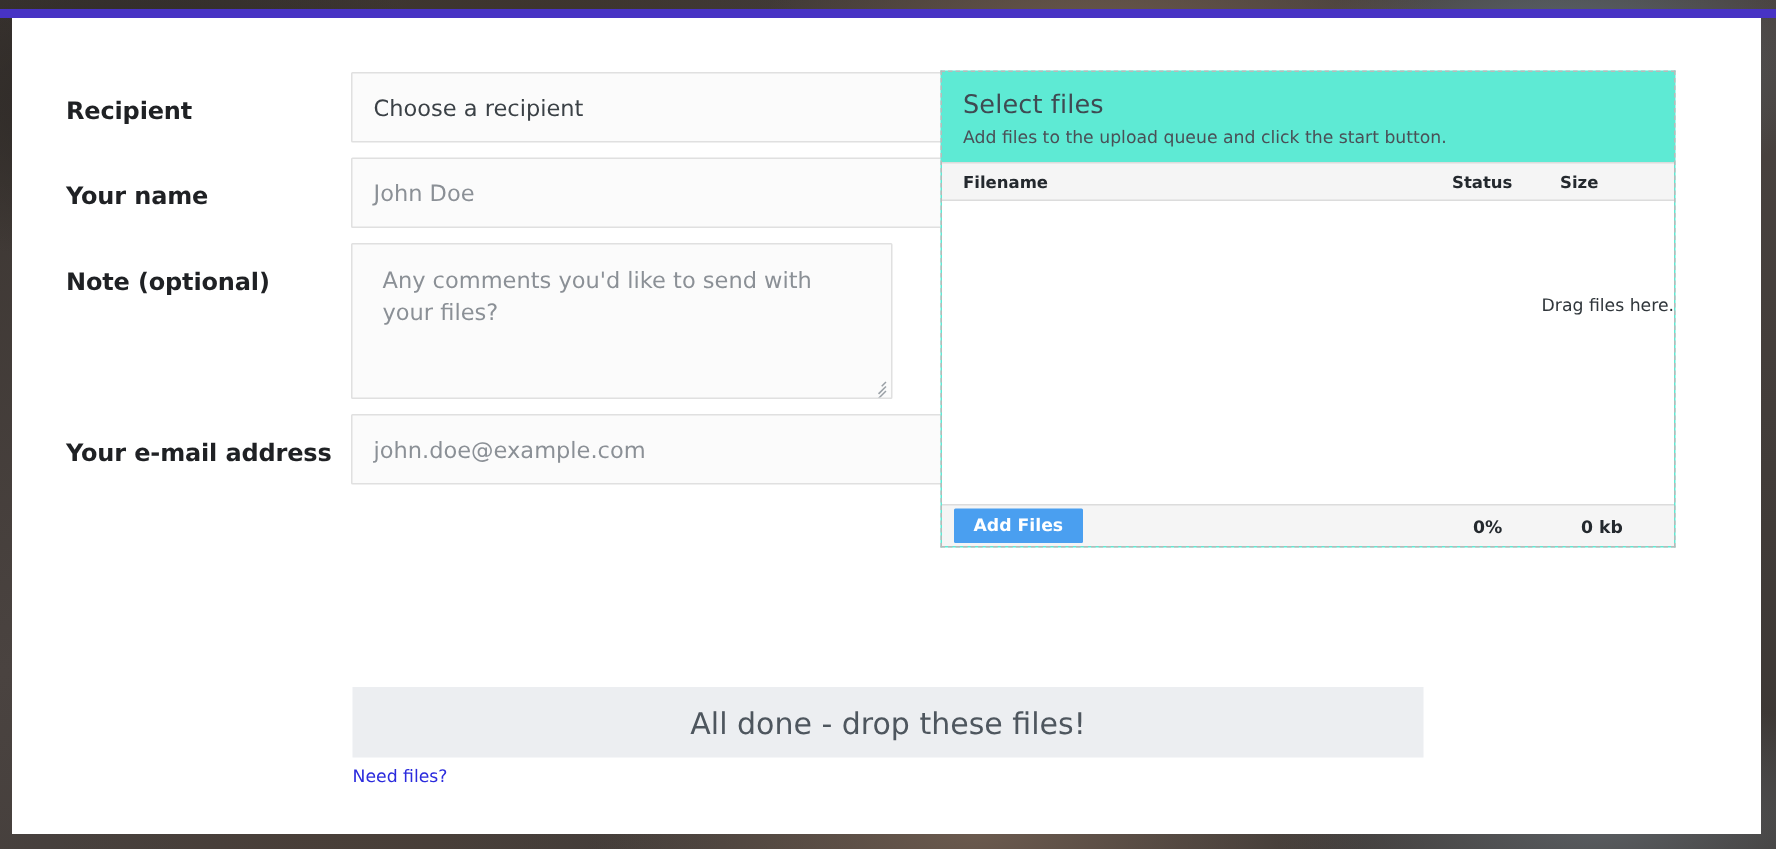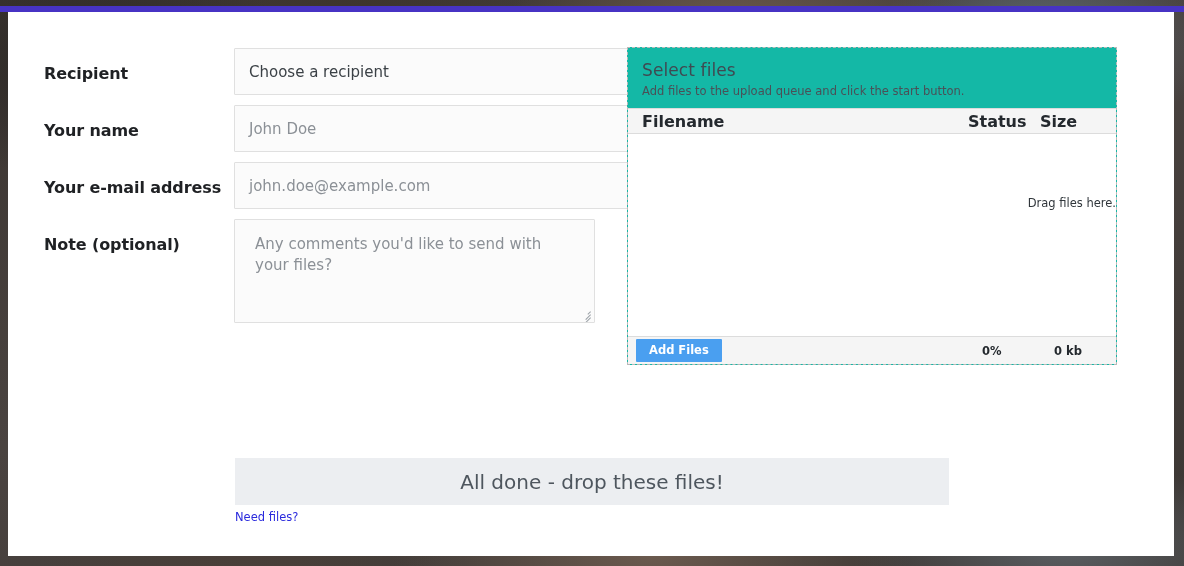--- a/index.html
+++ b/index.html
@@ -119,21 +119,21 @@
   .grip i:nth-child(2) { bottom: 4px; width: 7px; }
   .grip i:nth-child(3) { bottom: 7px; width: 4px; }
 
   
   .uploader {
     position: absolute;
     left: 619px;
     top: 35px;
     width: 490px;
     border: 1px dashed #b9b9b9;
-    background: #14b8a6;
+    background: #5eead4;
   }
   .up-head { padding: 12px 14px 10px 14px; }
   .up-title {
     font-size: 17px;
     color: #3f4a52;
     font-weight: normal;
     margin: 0 0 4px 0;
     letter-spacing: 0.1px;
   }
   .up-sub {
@@ -141,21 +141,21 @@
     color: #4a5057;
     margin: 0;
   }
   .up-thead {
     display: flex;
     align-items: center;
     height: 26px;
     background: #f5f5f5;
     border-top: 1px solid #dcdcdc;
     border-bottom: 1px solid #dcdcdc;
-    font-size: 16px;
+    font-size: 11px;
     font-weight: bold;
     color: #24292e;
     padding: 0 14px;
   }
   .th-name { flex: 1 1 auto; }
   .th-status { width: 72px; }
   .th-size { width: 62px; }
   .up-body {
     height: 202px;
     background: #ffffff;
@@ -243,44 +243,44 @@
       <div class="flabel">Recipient</div>
       <div class="fctrl">
         <div class="inp filled">Choose a recipient</div>
       </div>
     </div>
 
     <div class="frow">
       <div class="flabel">Your name</div>
       <div class="fctrl">
         <div class="inp">John Doe</div>
-      </div>
-    </div>
-
-    <div class="frow">
-      <div class="flabel">Your e-mail address</div>
-      <div class="fctrl">
-        <div class="inp">john.doe@example.com</div>
       </div>
     </div>
 
     <div class="frow">
       <div class="flabel">Note (optional)</div>
       <div class="fctrl">
         <div class="ta">
           <div class="ta-text">Any comments you'd like to send with your files?</div>
           <span class="grip">
               <i></i>
               <i></i>
               <i></i>
             </span>
         </div>
       </div>
     </div>
 
+    <div class="frow">
+      <div class="flabel">Your e-mail address</div>
+      <div class="fctrl">
+        <div class="inp">john.doe@example.com</div>
+      </div>
+    </div>
+
   </div>
 
   <div class="uploader">
 
     <div class="up-head">
       <h2 class="up-title">Select files</h2>
       <p class="up-sub">Add files to the upload queue and click the start button.</p>
     </div>
 
     <div class="up-thead">

